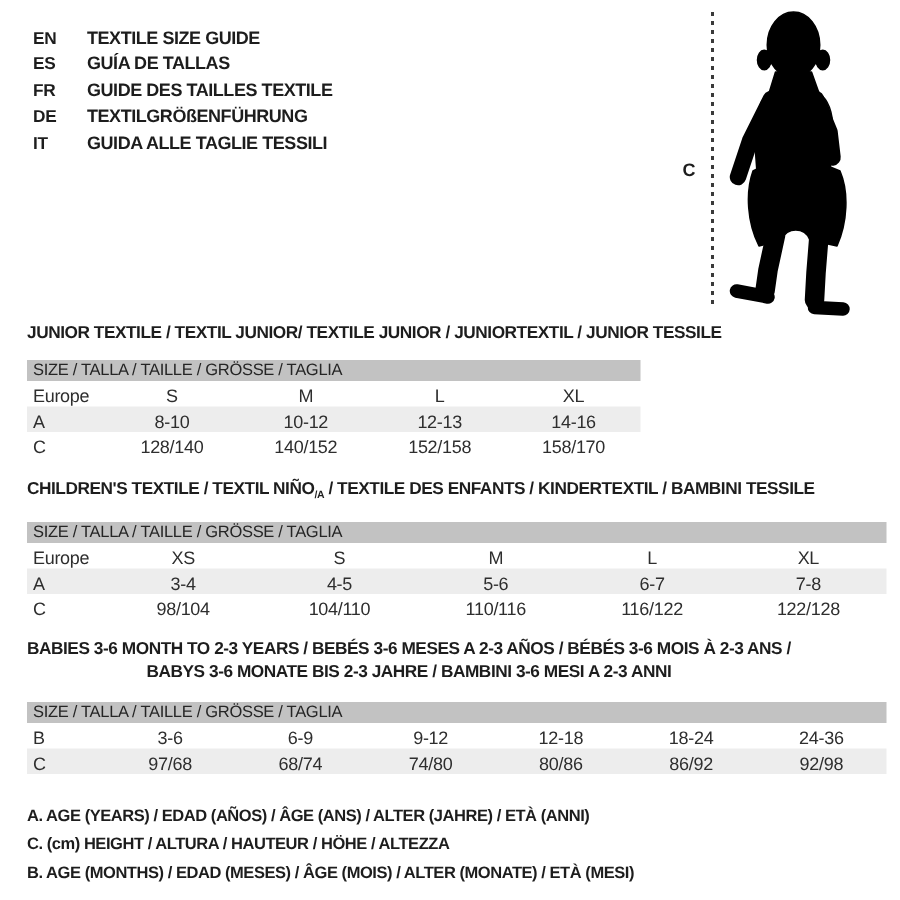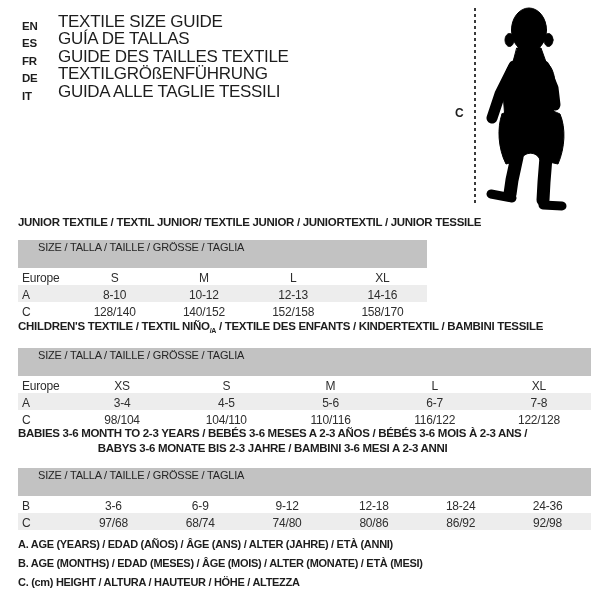--- a/index.html
+++ b/index.html
@@ -7,36 +7,36 @@
     width:600px;height:600px;position:relative;background:#ffffff;
     font-family:"Liberation Sans", sans-serif;color:#1d1d1d;
     -webkit-font-smoothing:antialiased;overflow:hidden;
   }
   .abs{position:absolute;}
 
   
   .lang-block{left:22px;top:14px;}
   .lang-row{display:flex;height:17.5px;align-items:flex-end;}
   .lang-code{width:36px;font-size:11.5px;font-weight:bold;letter-spacing:-0.2px;}
-  .lang-title{font-size:17px;font-weight:normal;letter-spacing:-0.3px;}
+  .lang-title{font-size:12px;font-weight:bold;letter-spacing:-0.3px;}
 
   
   .dash-line{left:474px;top:8px;width:2px;height:198px;
     background:repeating-linear-gradient(to bottom,#3a3a3a 0 3px,transparent 3px 6px);}
   .figure-label{left:455px;top:106px;font-size:12px;font-weight:bold;}
   .baby-svg{left:480px;top:2px;}
 
   
   .tbl-title{font-size:11.5px;font-weight:bold;letter-spacing:-0.3px;white-space:nowrap;}
   .tbl-title .subscript{font-size:7px;vertical-align:sub;}
   .tbl{left:18px;}
   .t1{width:409px;}
   .t23{width:573px;}
-  .size-bar{height:28px;line-height:14px;background:#c2c2c2;color:#252525;
-    font-size:11px;padding-left:20px;box-sizing:border-box;letter-spacing:-0.2px;}
+  .size-bar{height:14px;line-height:14px;background:#c2c2c2;color:#252525;
+    font-size:11px;padding-left:4px;box-sizing:border-box;letter-spacing:-0.2px;}
   .trow{display:flex;height:17px;align-items:flex-end;font-size:12px;color:#2e2e2e;letter-spacing:-0.2px;}
   .trow.alt{background:#ededed;}
   .tlabel{width:52px;padding-left:4px;box-sizing:border-box;flex:0 0 auto;}
   .tcell{flex:1 1 0;text-align:center;}
 
   
   .footnotes{left:18px;top:535px;}
   .fnote{font-size:11px;font-weight:bold;line-height:19px;letter-spacing:-0.3px;white-space:nowrap;}
 </style>
 </head>
@@ -161,15 +161,15 @@
     <span class="tcell">68/74</span>
     <span class="tcell">74/80</span>
     <span class="tcell">80/86</span>
     <span class="tcell">86/92</span>
     <span class="tcell">92/98</span>
   </div>
 </div>
 
 <div class="abs footnotes">
   <div class="fnote">A. AGE (YEARS) / EDAD (AÑOS) / ÂGE (ANS) / ALTER (JAHRE) / ETÀ (ANNI)</div>
+  <div class="fnote">C. (cm) HEIGHT / ALTURA / HAUTEUR / HÖHE / ALTEZZA</div>
   <div class="fnote">B. AGE (MONTHS) / EDAD (MESES) / ÂGE (MOIS) / ALTER (MONATE) / ETÀ (MESI)</div>
-  <div class="fnote">C. (cm) HEIGHT / ALTURA / HAUTEUR / HÖHE / ALTEZZA</div>
 </div>
 
 </body></html>

